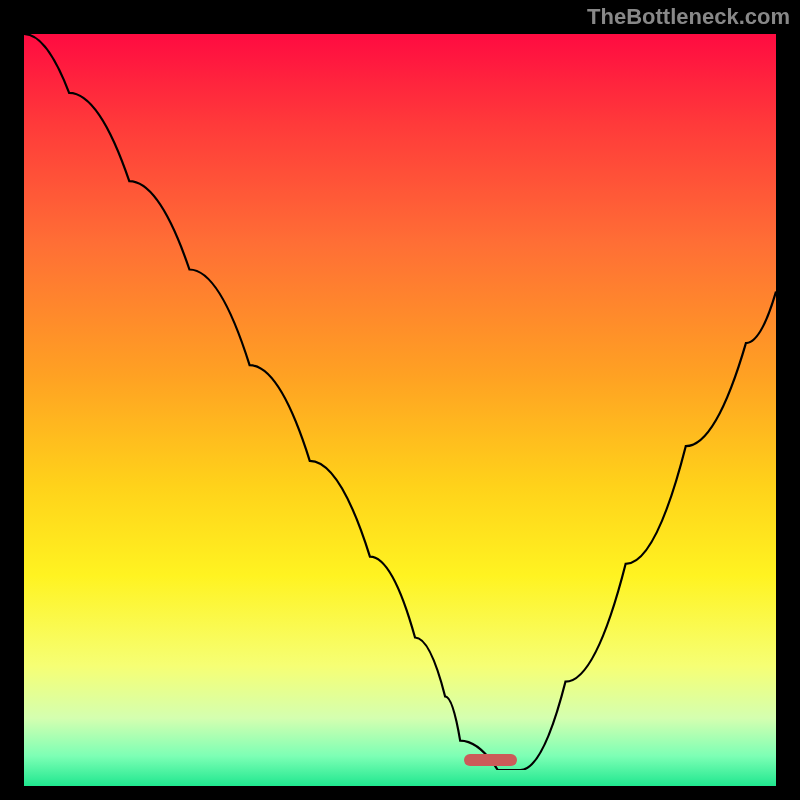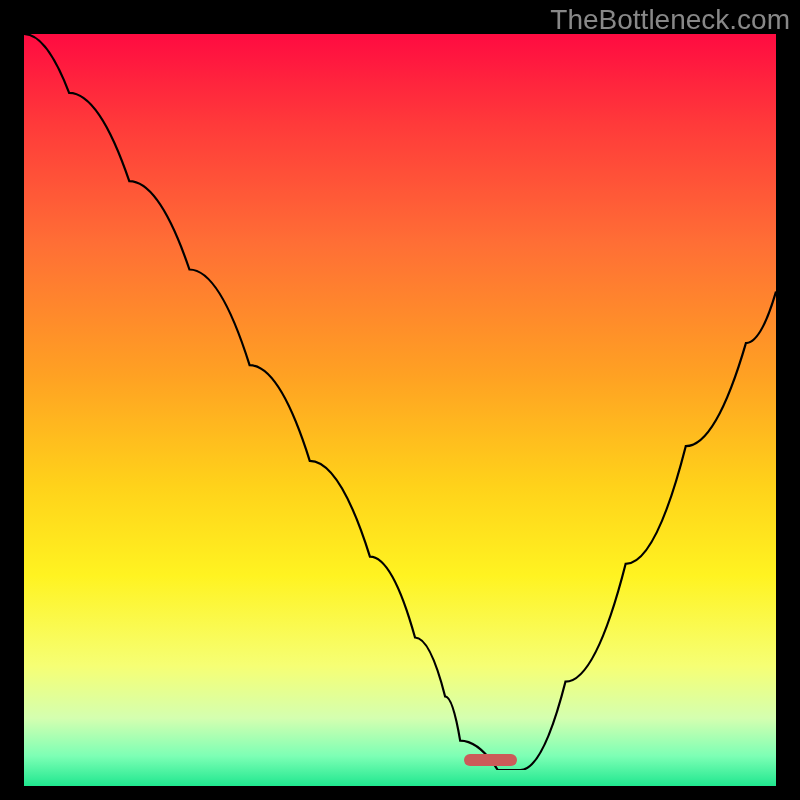--- a/index.html
+++ b/index.html
@@ -14,22 +14,22 @@
   .stage {
     position: relative;
     width: 800px;
     height: 800px;
   }
   .watermark {
     position: absolute;
     top: 4px;
     right: 10px;
     color: #888;
-    font-size: 28px;
-    font-weight: 400;
+    font-size: 22px;
+    font-weight: 700;
     z-index: 10;
   }
   .plot-area {
     position: absolute;
     left: 24px;
     top: 34px;
     width: 752px;
     height: 736px;
   }
   .gradient {

